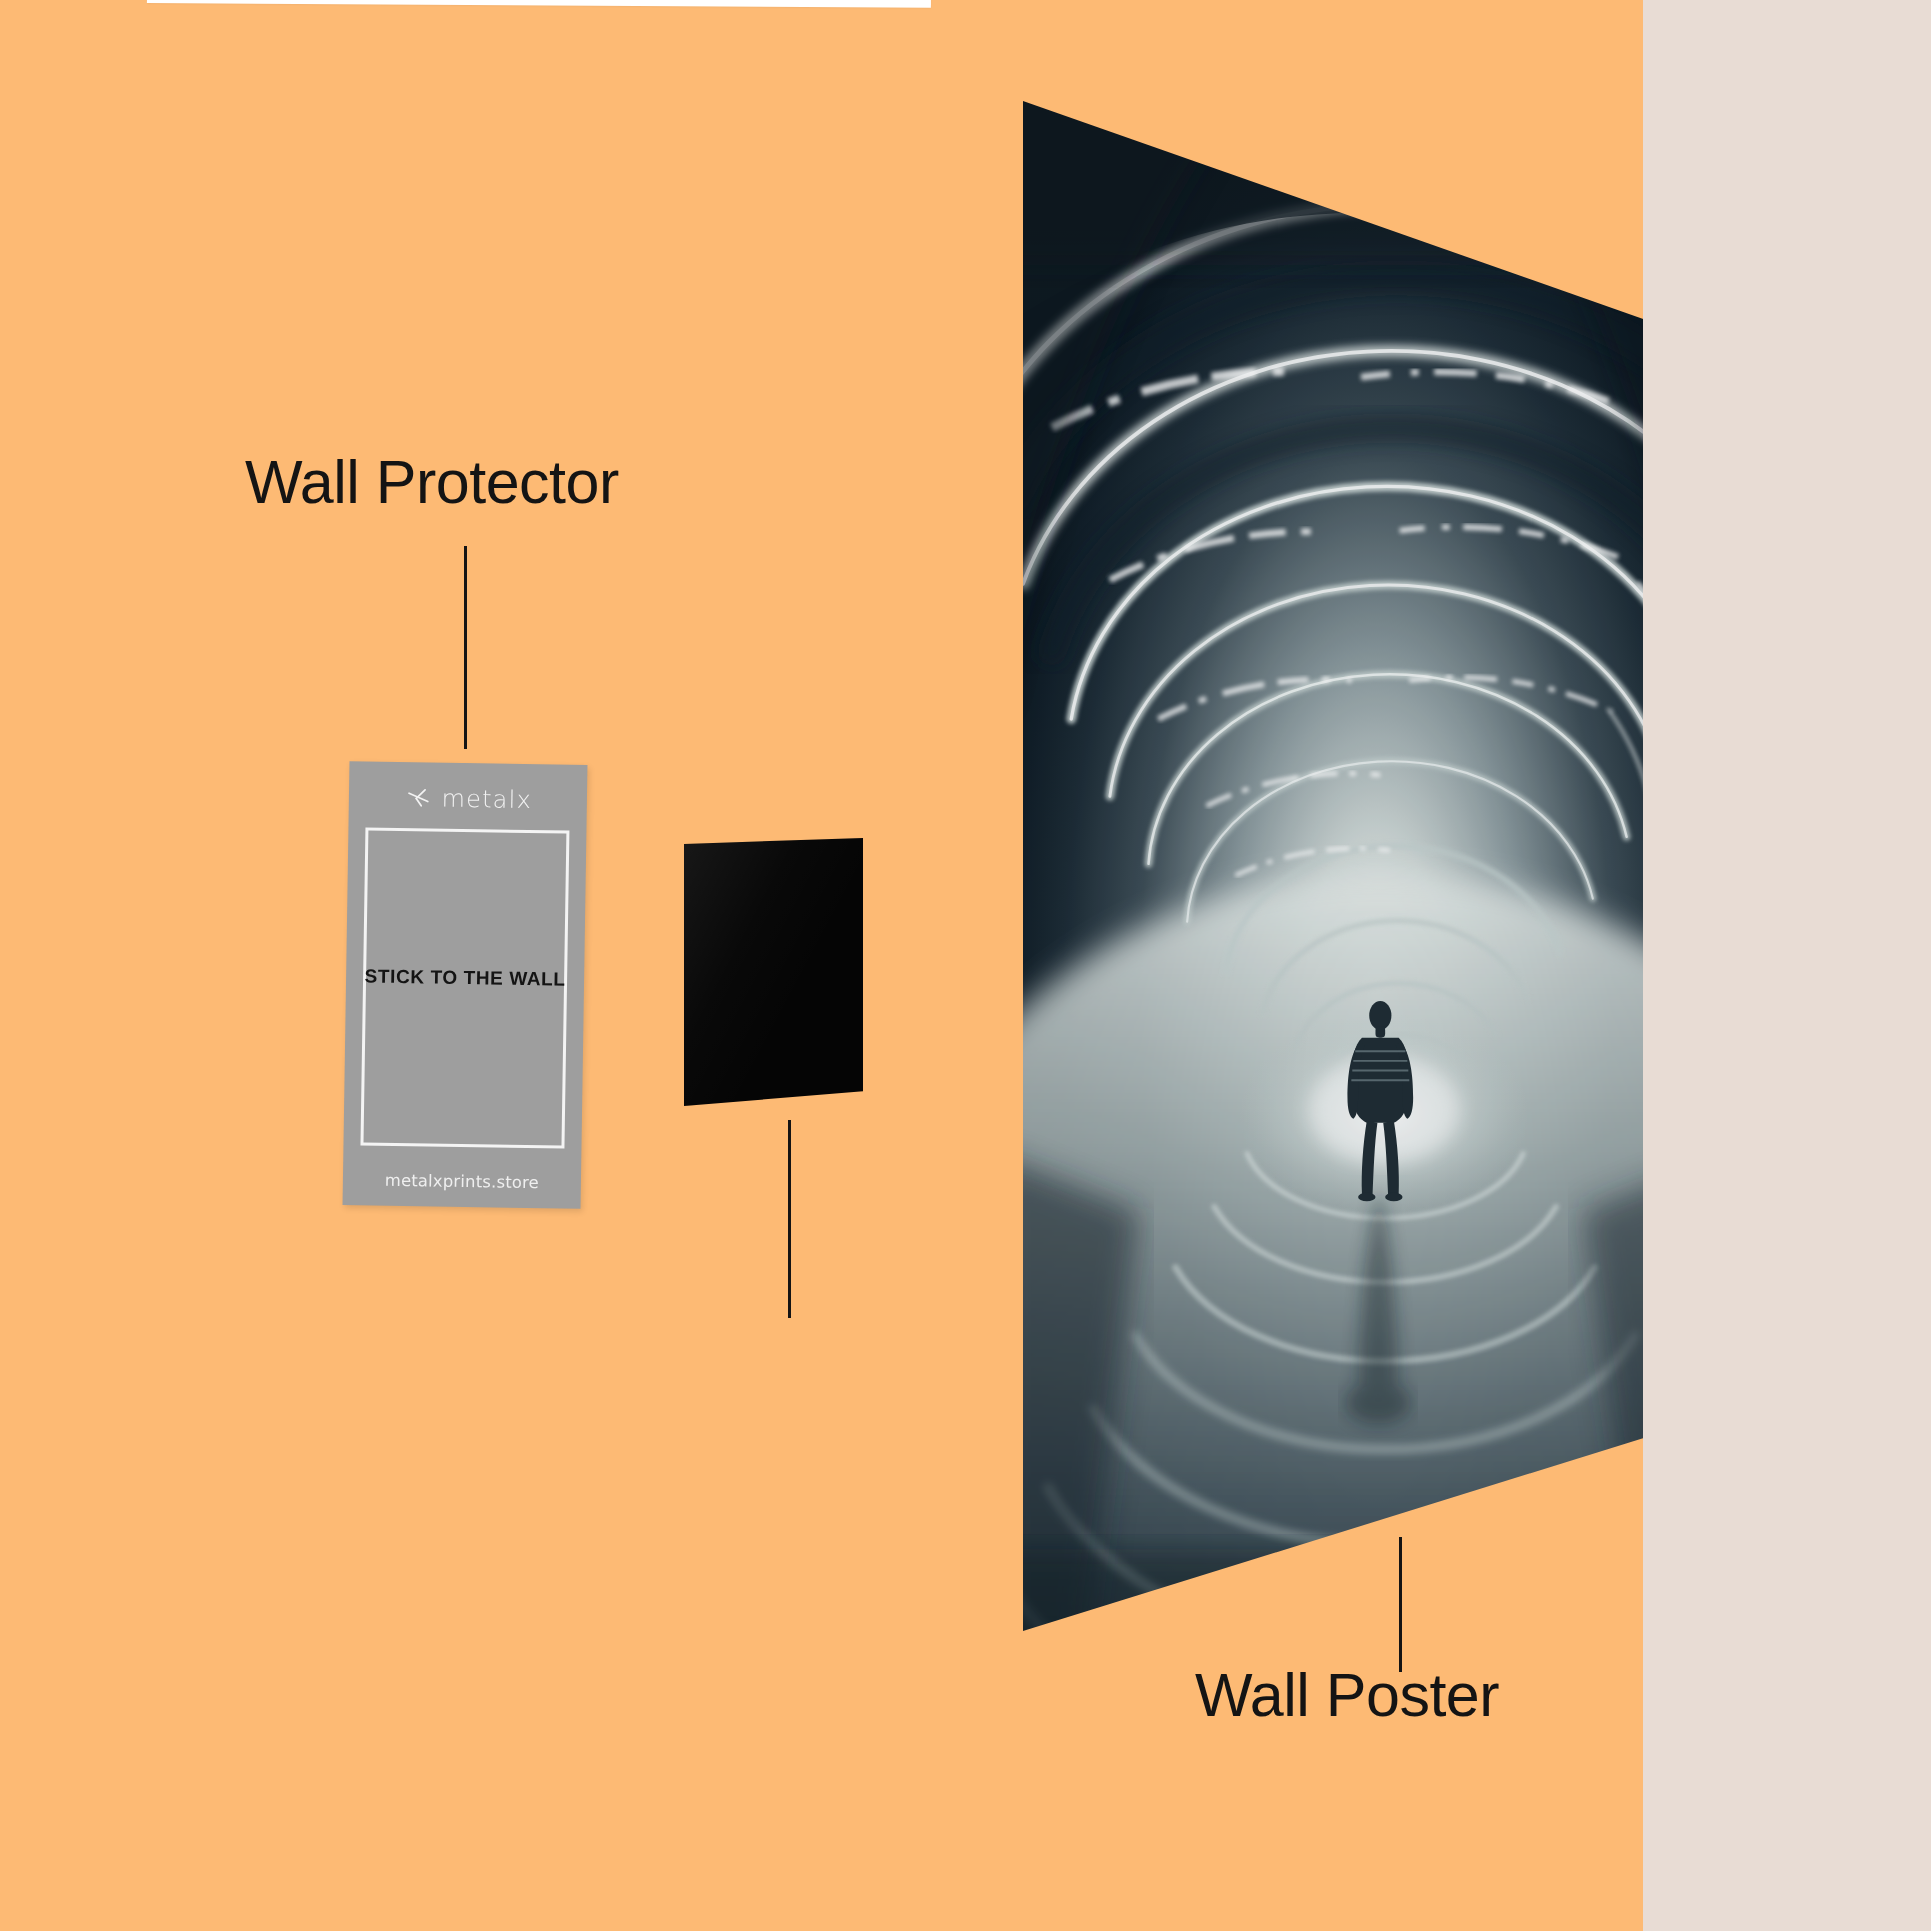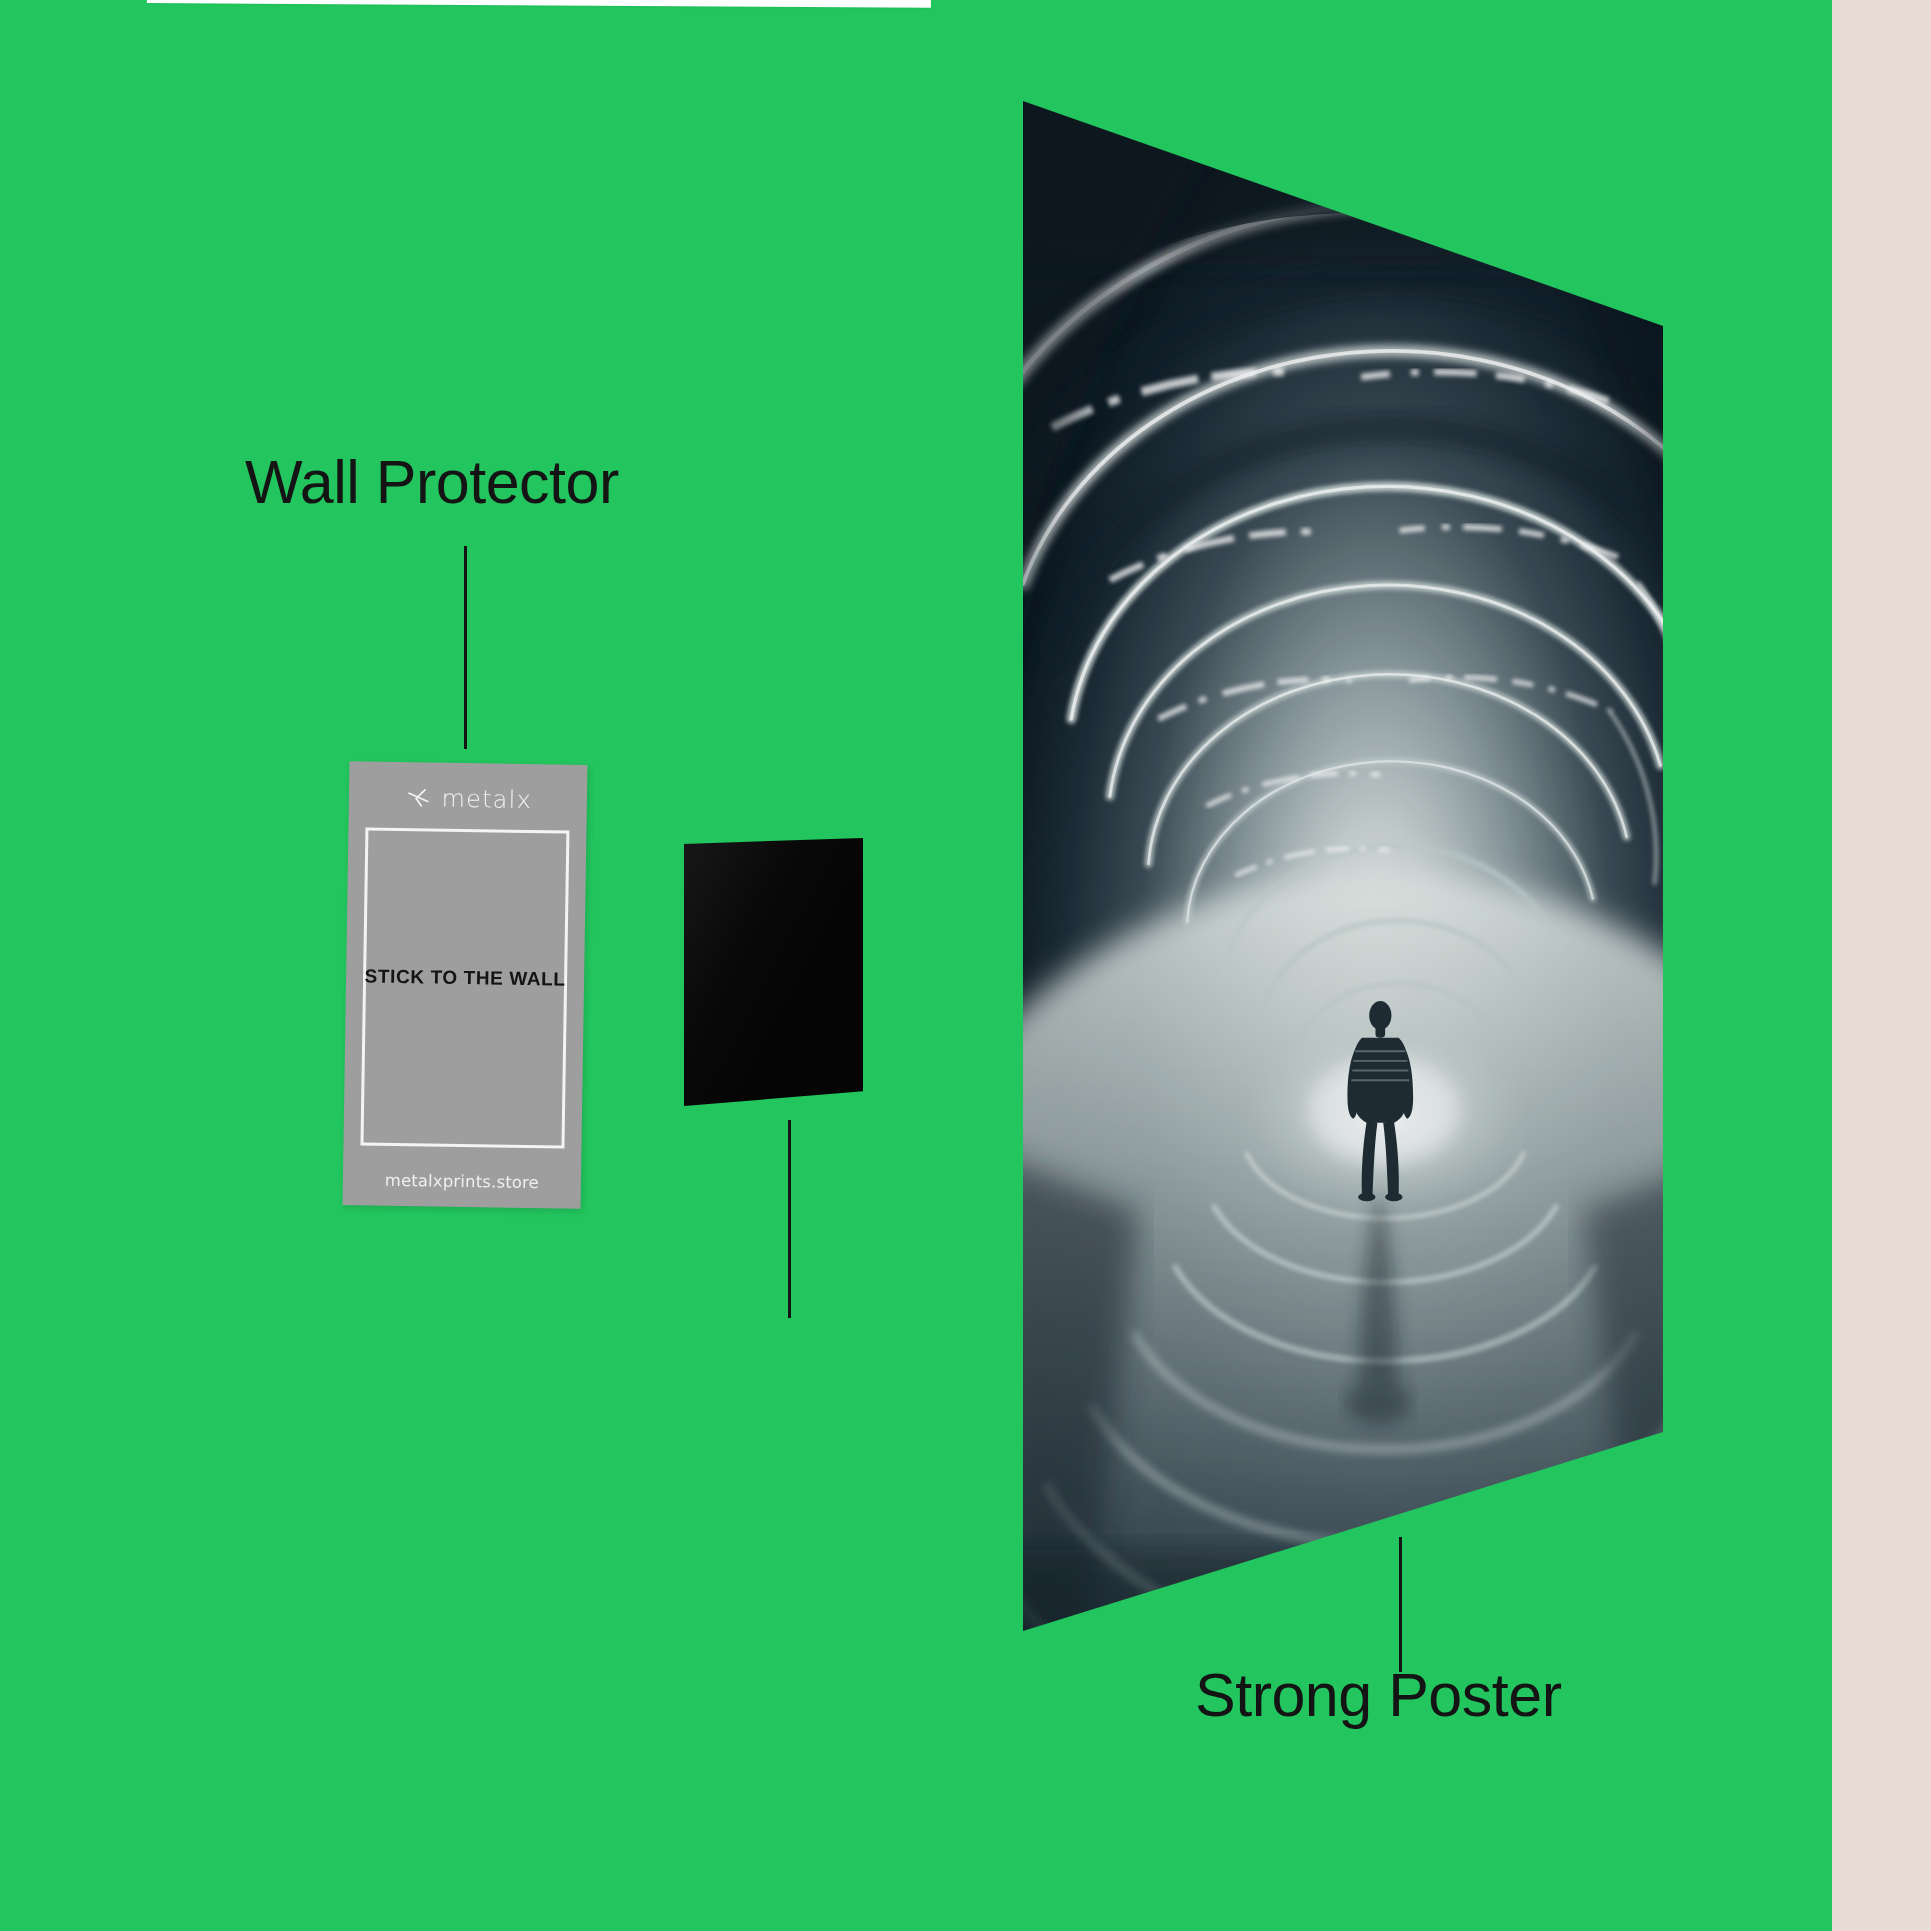--- a/index.html
+++ b/index.html
@@ -4,21 +4,21 @@
 <title>Metal Poster Product Infographic</title>
 <style>
   html,body{margin:0;padding:0;}
   body{
     width:1931px;height:1931px;
     background:#e8dcd4;
     font-family:"Liberation Sans", sans-serif;
     overflow:hidden;
     position:relative;
   }
-  #stage{position:absolute;left:0;top:0;width:1832px;height:1931px;overflow:hidden;background:#22c55e;}
+  #stage{position:absolute;left:0;top:0;width:1643px;height:1931px;overflow:hidden;background:#fdba74;}
 
   
   .top-strip{
     position:absolute;left:147px;top:-11.6px;width:784px;height:15.4px;
     background:#ffffff;
     transform:rotate(0.35deg);transform-origin:left top;
     box-shadow:0 1px 1.9px rgba(0,0,0,.04);
   }
 
   
@@ -284,16 +284,16 @@
           <line x1="371" y1="1064" x2="429" y2="1064"></line>
           <line x1="370" y1="1074" x2="430" y2="1074"></line>
         </g>
 
         <rect width="760" height="1720" fill="#223039" opacity=".07"></rect>
       </svg>
     </div>
   </div>
 
   <div class="leader" id="leader-metal-poster"></div>
-  <div class="anno" id="label-metal-poster">Strong Poster</div>
+  <div class="anno" id="label-metal-poster">Wall Poster</div>
 
 </div>
 
 
 </body></html>

